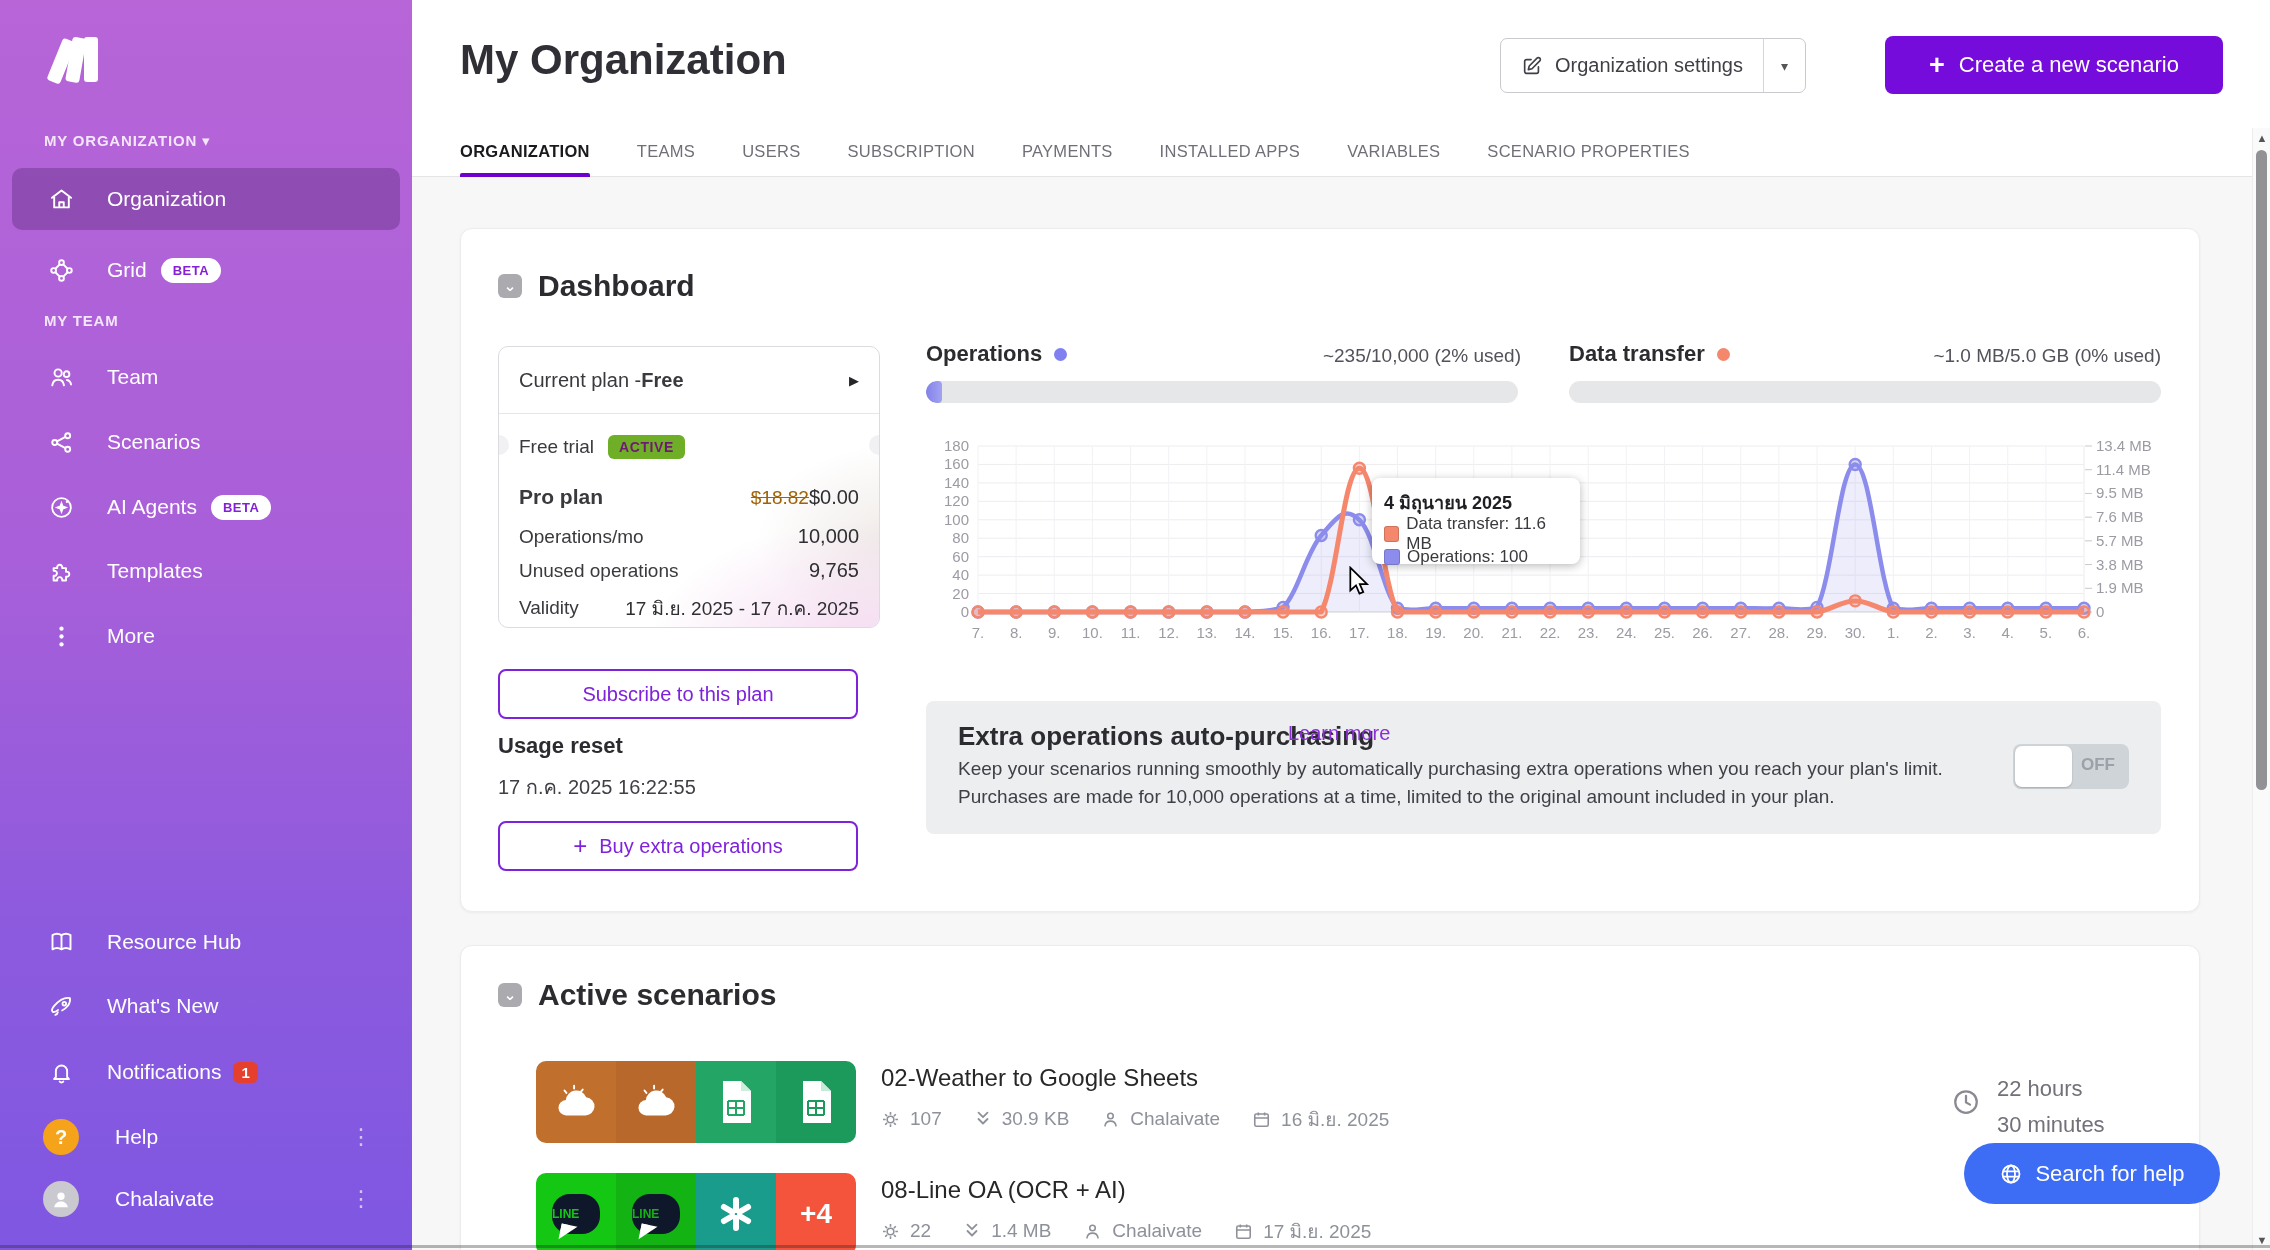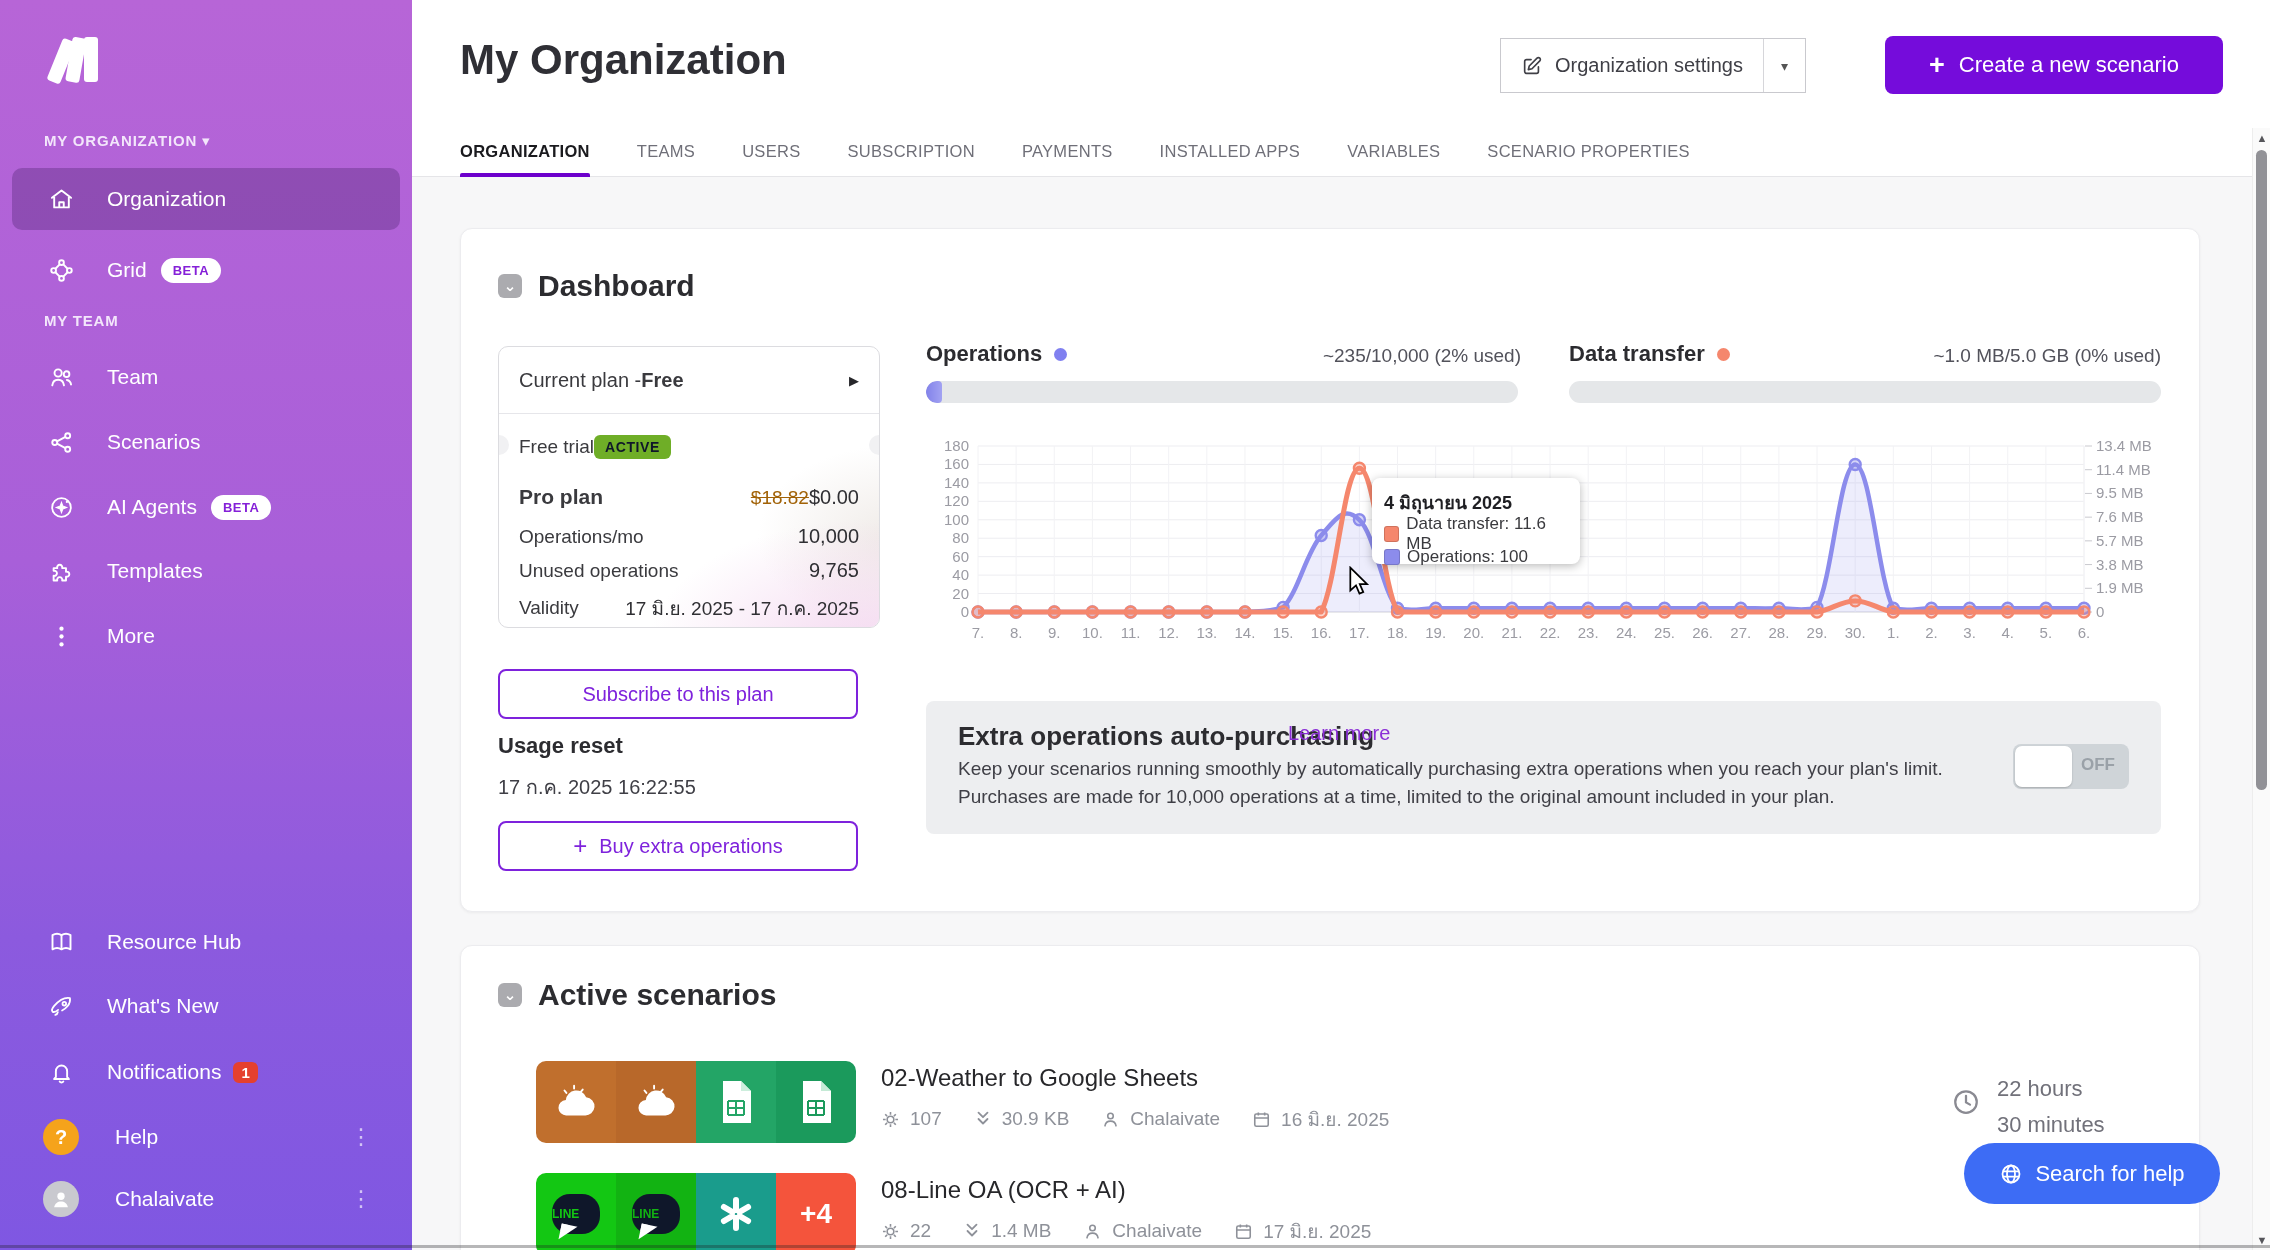--- a/index.html
+++ b/index.html
@@ -19,21 +19,21 @@
   .nav-label { font-size:21px; margin-left:32px; white-space:nowrap; }
   .beta-pill { background:#fff; color:#8520d8; font-size:13px; font-weight:bold; letter-spacing:.5px; border-radius:999px; padding:5px 12px; margin-left:14px; }
   .count-badge { background:#e5402e; color:#fff; font-size:15px; font-weight:bold; border-radius:6px; padding:2px 8px; margin-left:12px; }
   .row-dots { position:absolute; right:28px; color:rgba(255,255,255,.65); font-size:22px; letter-spacing:0; }
   .help-circle { width:36px; height:36px; border-radius:50%; background:#f5a31b; color:#fff; font-weight:bold; font-size:20px; display:flex; align-items:center; justify-content:center; margin-left:31px; }
   .avatar { width:36px; height:36px; border-radius:50%; background:#c9c9cf; margin-left:31px; display:flex; align-items:center; justify-content:center; }
 
   
   #hdr { position:absolute; left:412px; top:0; width:1858px; height:177px; background:#fff; border-bottom:1px solid #e5e5e8; }
   #page-title { position:absolute; left:48px; top:36px; font-size:42px; color:#2f2f35; }
-  #settings-btn { position:absolute; left:1088px; top:38px; height:55px; display:flex; align-items:stretch; border:1px solid #c9c9ce; border-radius:0; background:#fff; cursor:pointer; }
+  #settings-btn { position:absolute; left:1088px; top:38px; height:55px; display:flex; align-items:stretch; border:1px solid #c9c9ce; border-radius:7px; background:#fff; cursor:pointer; }
   #settings-main { display:flex; align-items:center; gap:12px; padding:0 20px; font-size:20px; color:#3f3f46; }
   #settings-caret { width:42px; border-left:1px solid #d6d6da; display:flex; align-items:center; justify-content:center; color:#555; font-size:14px; }
   #create-btn { position:absolute; left:1473px; top:36px; width:338px; height:58px; background:#750cdb; border-radius:8px; color:#fff; font-size:22px; display:flex; align-items:center; justify-content:center; gap:14px; cursor:pointer; }
   #create-btn .plus { font-size:27px; font-weight:bold; }
   #tabs { position:absolute; left:48px; top:126px; height:50px; display:flex; gap:47px; }
   .tab { position:relative; font-size:16.5px; letter-spacing:.3px; color:#6f6f78; display:flex; align-items:center; cursor:pointer; white-space:nowrap; }
   .tab.active { color:#1a1a1e; font-weight:bold; }
   .tab.active::after { content:""; position:absolute; left:0; right:0; bottom:-1px; height:4px; background:#6d00cc; border-radius:2px 2px 0 0; }
 
   
@@ -46,21 +46,21 @@
   
   #plan-card { position:absolute; left:37px; top:117px; width:382px; height:282px; border:1px solid #dcdce0; border-radius:10px; background:#fff; overflow:hidden; }
   #plan-deco { position:absolute; inset:0; background:
       radial-gradient(95% 75% at 98% 108%, rgba(238,196,232,.65), rgba(255,255,255,0) 62%),
       radial-gradient(60% 55% at 104% 68%, rgba(227,219,213,.55), rgba(255,255,255,0) 60%); }
   .plan-hdr { position:absolute; left:0; top:0; right:0; height:67px; display:flex; align-items:center; padding:0 20px; border-bottom:1px solid #e6e6ea; font-size:20px; color:#3a3a3e; }
   .plan-arrow { margin-left:auto; font-size:13px; color:#26262a; }
   .notch { position:absolute; width:20px; height:20px; border-radius:50%; background:#f1f1f3; top:88px; }
   .prow { position:absolute; left:20px; right:20px; display:flex; align-items:center; font-size:19px; color:#3a3a3e; }
   .prow .rv { margin-left:auto; font-size:20px; color:#2f2f33; }
-  .badge-active { background:#6fae27; color:#0f172a; font-size:14px; font-weight:bold; letter-spacing:.6px; border-radius:6px; padding:4px 11px; margin-left:0; }
+  .badge-active { background:#6fae27; color:#701a75; font-size:14px; font-weight:bold; letter-spacing:.6px; border-radius:6px; padding:4px 11px; margin-left:14px; }
   .strike { color:#a16207; text-decoration:line-through; font-size:19px; }
   .outline-btn { position:absolute; left:37px; width:360px; height:50px; border:2px solid #7e22dc; border-radius:8px; background:#fff; color:#7e22dc; font-size:20px; display:flex; align-items:center; justify-content:center; gap:12px; cursor:pointer; }
 
   
   .u-title { position:absolute; display:flex; align-items:center; gap:12px; font-size:22px; font-weight:bold; color:#2c2c30; }
   .dot { width:13px; height:13px; border-radius:50%; }
   .u-usage { position:absolute; font-size:19px; color:#52525b; text-align:right; }
   .pbar { position:absolute; width:592px; height:22px; border-radius:11px; background:#e5e7e9; overflow:hidden; }
   .pfill { height:100%; border-radius:11px 4px 4px 11px; background:linear-gradient(90deg,#8282ea,#a2a2f2); }
 

